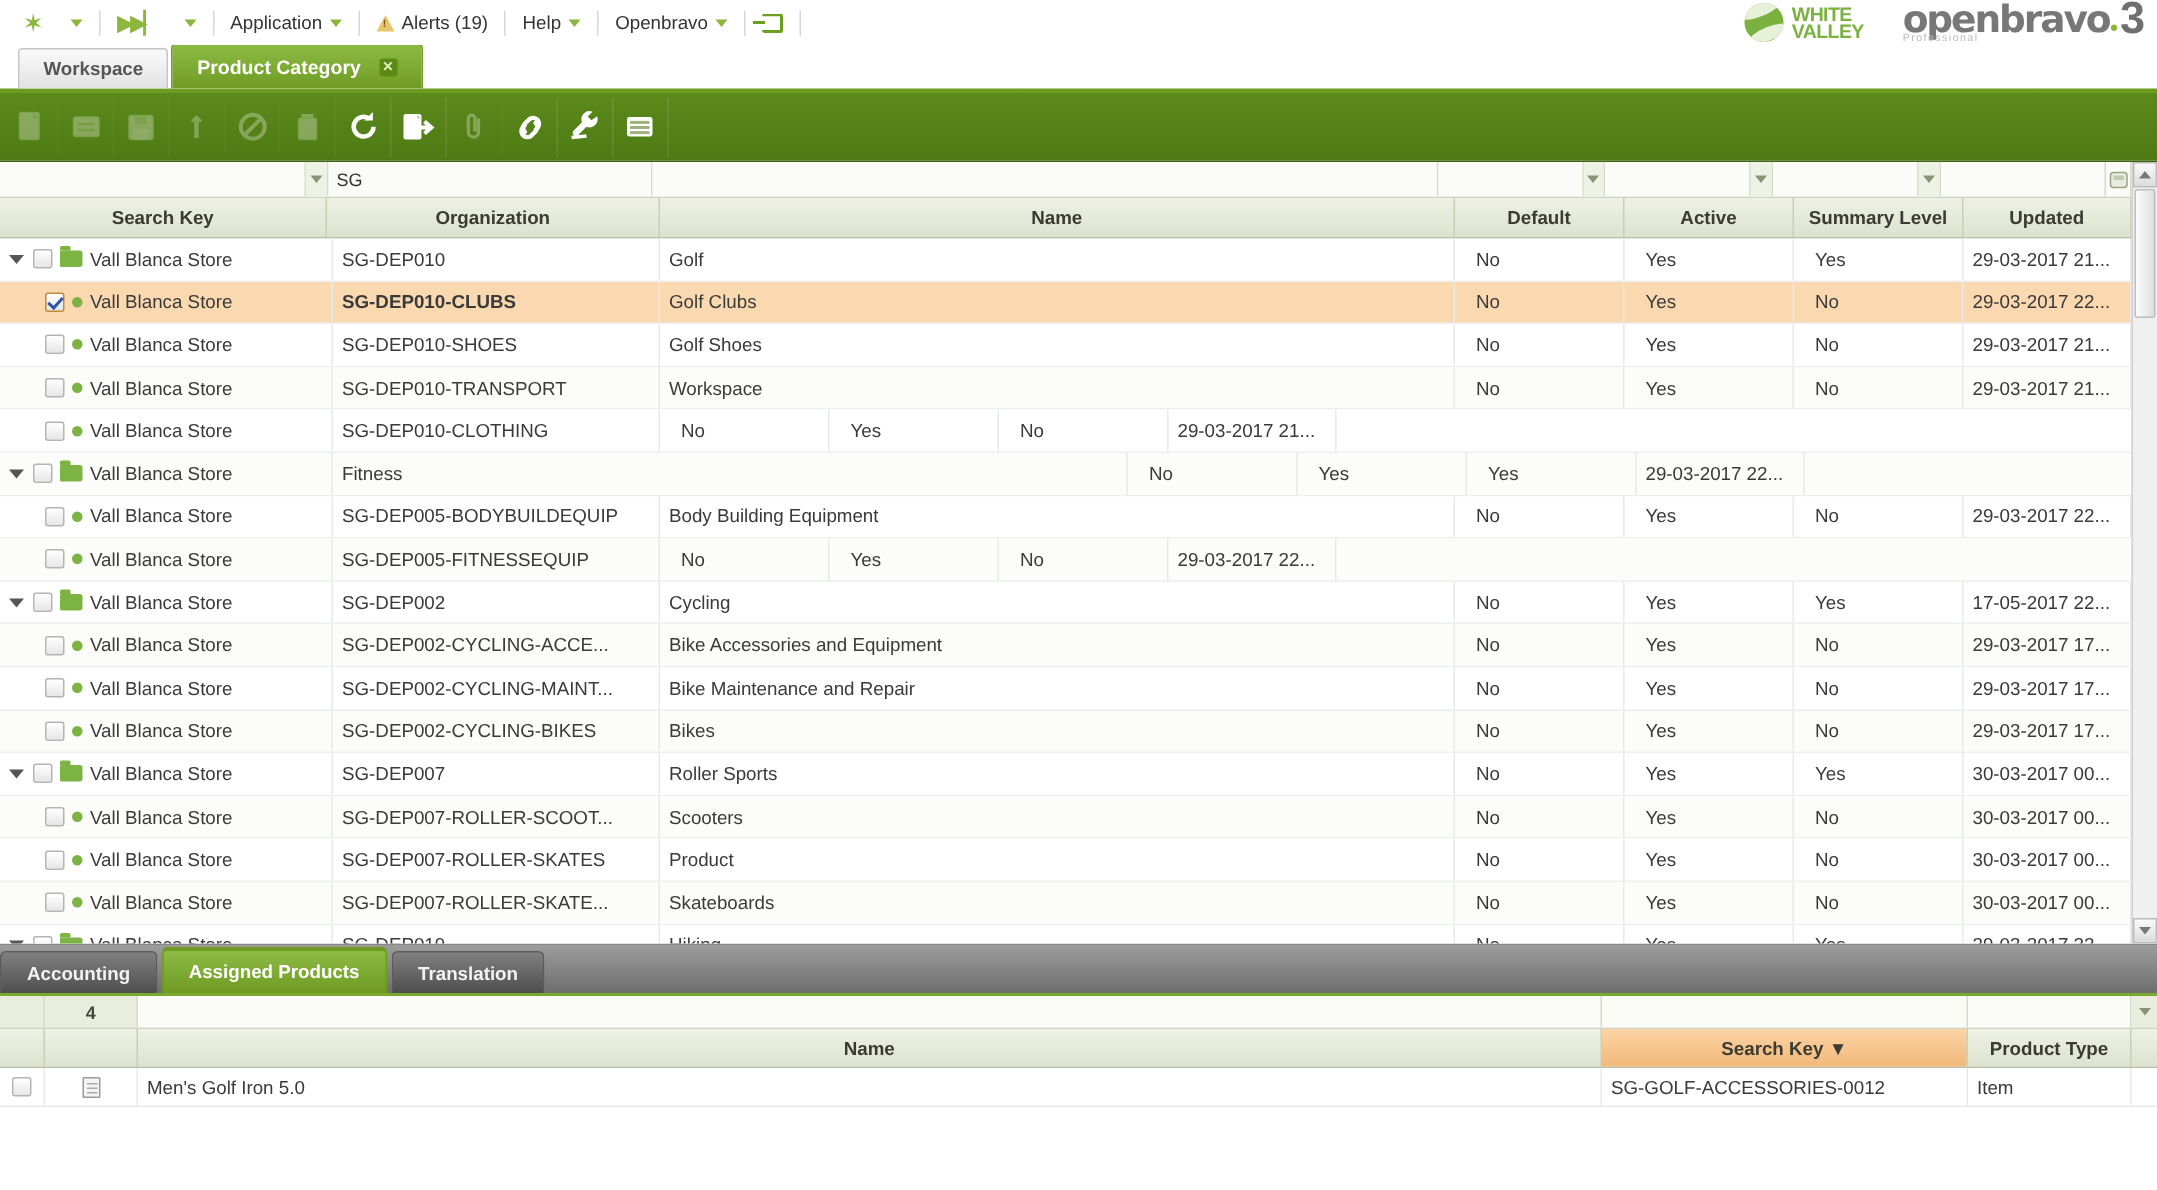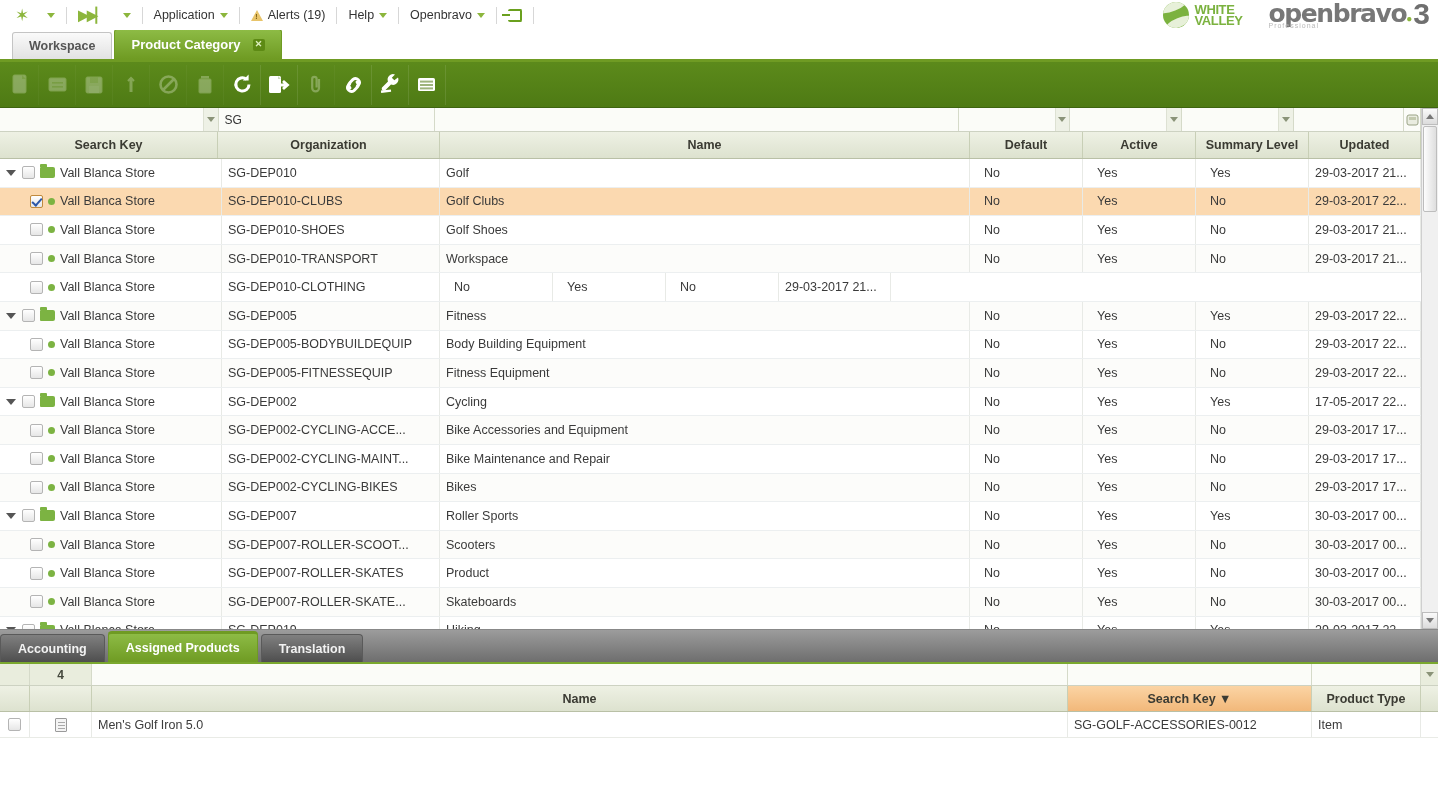--- a/index.html
+++ b/index.html
@@ -356,21 +356,21 @@
       </div>
       <div class="row sel">
         <div class="cell" style="width: 222px;">
           <div class="org">
             <span class="ind"></span>
             <span class="chk on"></span>
             <span class="dot"></span>
             <span>Vall Blanca Store</span>
           </div>
         </div>
-        <div class="cell " style="width: 218px;">SG-DEP010-CLUBS</div>
+        <div class="cell " style="width: 218px; font-weight: bold;">SG-DEP010-CLUBS</div>
         <div class="cell " style="width: 530px;">Golf Clubs</div>
         <div class="cell c" style="width: 113px; justify-content: flex-start; padding-left: 14px;">No</div>
         <div class="cell c" style="width: 113px; justify-content: flex-start; padding-left: 14px;">Yes</div>
         <div class="cell c" style="width: 113px; justify-content: flex-start; padding-left: 14px;">No</div>
         <div class="cell " style="width: 112px;">29-03-2017 22...</div>
       </div>
       <div class="row">
         <div class="cell" style="width: 222px;">
           <div class="org">
             <span class="ind"></span>
@@ -419,21 +419,20 @@
       </div>
       <div class="row alt">
         <div class="cell" style="width: 222px;">
           <div class="org">
             <span class="tri"></span>
             <span class="chk"></span>
             <span class="folder"></span>
             <span>Vall Blanca Store</span>
           </div>
         </div>
-        <div class="cell " style="width: 218px;">SG-DEP005</div>
         <div class="cell " style="width: 530px;">Fitness</div>
         <div class="cell c" style="width: 113px; justify-content: flex-start; padding-left: 14px;">No</div>
         <div class="cell c" style="width: 113px; justify-content: flex-start; padding-left: 14px;">Yes</div>
         <div class="cell c" style="width: 113px; justify-content: flex-start; padding-left: 14px;">Yes</div>
         <div class="cell " style="width: 112px;">29-03-2017 22...</div>
       </div>
       <div class="row">
         <div class="cell" style="width: 222px;">
           <div class="org">
             <span class="ind"></span>
@@ -452,21 +451,20 @@
       <div class="row alt">
         <div class="cell" style="width: 222px;">
           <div class="org">
             <span class="ind"></span>
             <span class="chk"></span>
             <span class="dot"></span>
             <span>Vall Blanca Store</span>
           </div>
         </div>
         <div class="cell " style="width: 218px;">SG-DEP005-FITNESSEQUIP</div>
-        <div class="cell " style="width: 530px;">Fitness Equipment</div>
         <div class="cell c" style="width: 113px; justify-content: flex-start; padding-left: 14px;">No</div>
         <div class="cell c" style="width: 113px; justify-content: flex-start; padding-left: 14px;">Yes</div>
         <div class="cell c" style="width: 113px; justify-content: flex-start; padding-left: 14px;">No</div>
         <div class="cell " style="width: 112px;">29-03-2017 22...</div>
       </div>
       <div class="row">
         <div class="cell" style="width: 222px;">
           <div class="org">
             <span class="tri"></span>
             <span class="chk"></span>

